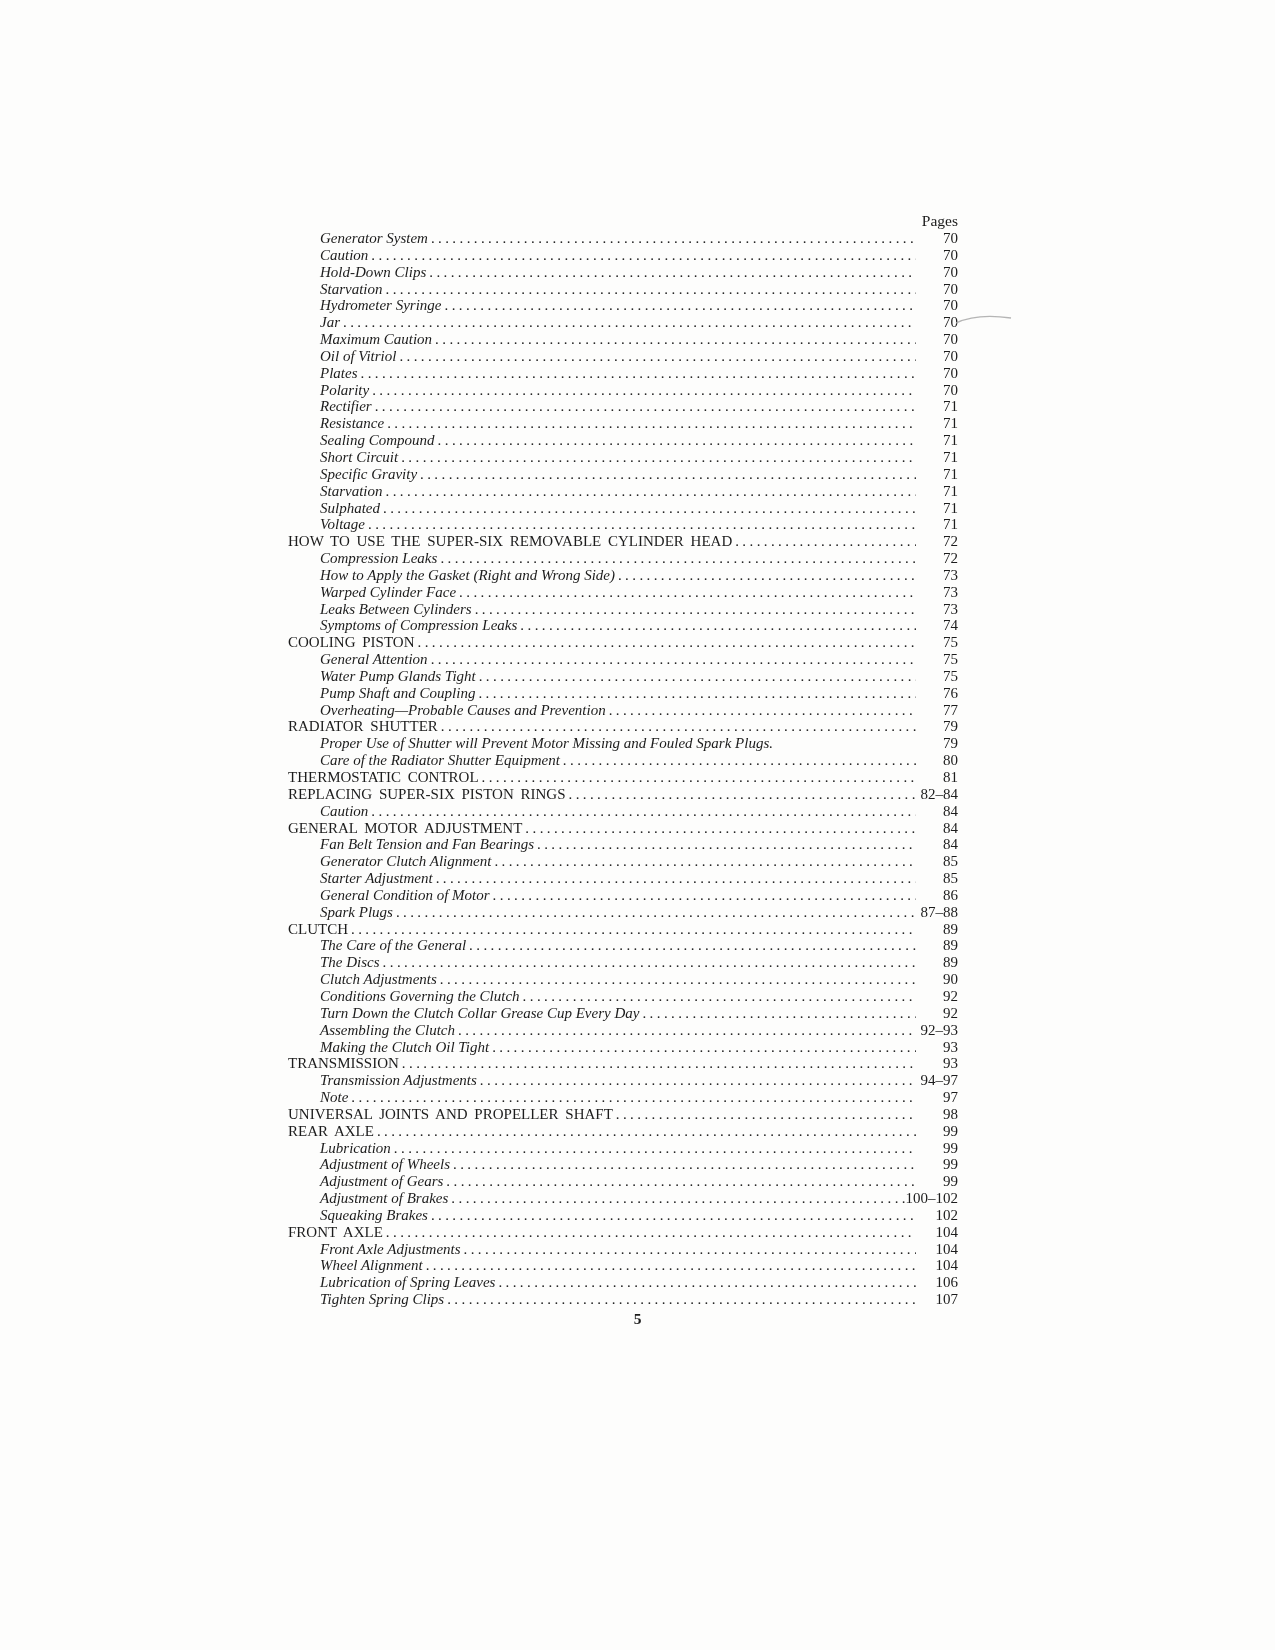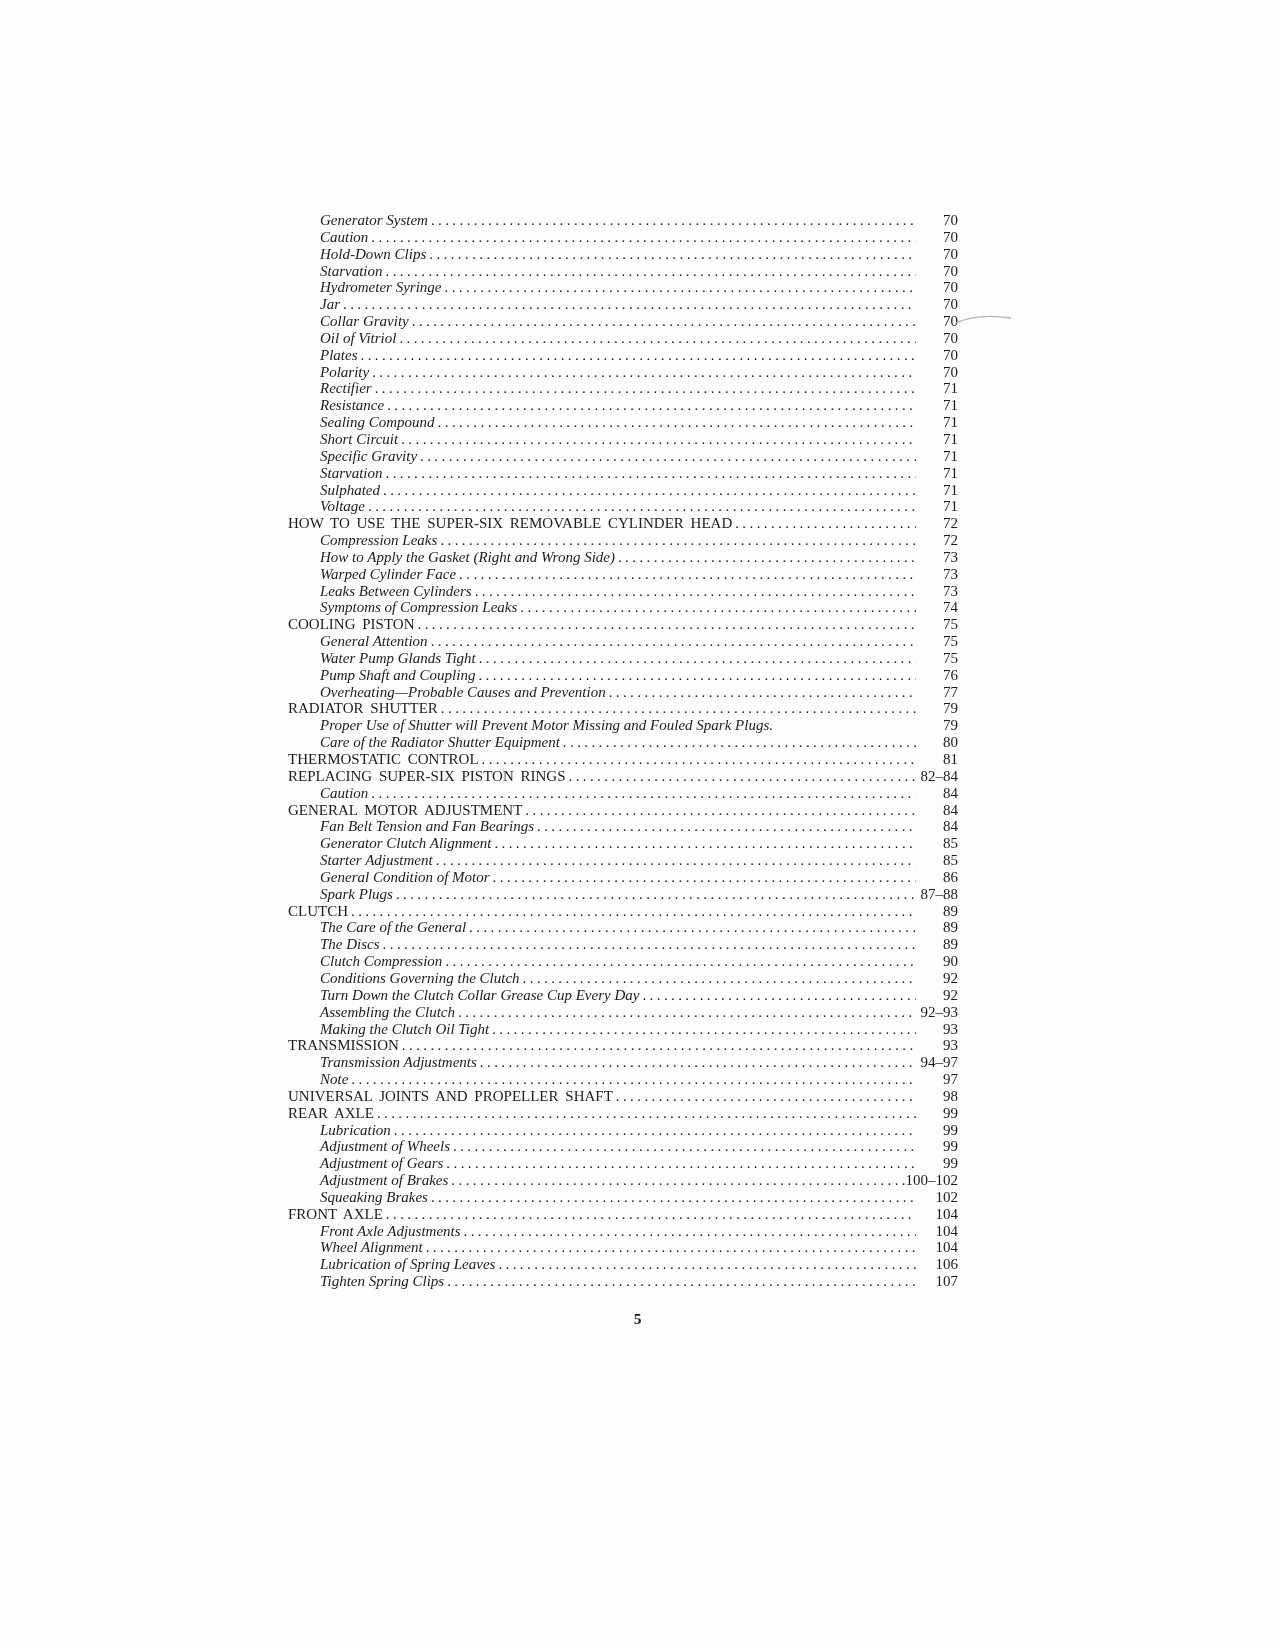--- a/index.html
+++ b/index.html
@@ -81,20 +81,21 @@
     left: 953px;
     top: 308px;
   }
 </style>
 </head>
 <body>
 
 <div class="sheet">
 
   <div class="toc">
+    <div class="pages-header">Pages</div>
     <div>
         <div class="row sub">
           <span class="title">Generator System</span>
           <span class="leader">................................................................................................................................................................</span>
           <span class="pagenum">70</span>
         </div>
         <div class="row sub">
           <span class="title">Caution</span>
           <span class="leader">................................................................................................................................................................</span>
           <span class="pagenum">70</span>
@@ -113,21 +114,21 @@
           <span class="title">Hydrometer Syringe</span>
           <span class="leader">................................................................................................................................................................</span>
           <span class="pagenum">70</span>
         </div>
         <div class="row sub">
           <span class="title">Jar</span>
           <span class="leader">................................................................................................................................................................</span>
           <span class="pagenum">70</span>
         </div>
         <div class="row sub">
-          <span class="title">Collar Gravity</span>
+          <span class="title">Maximum Caution</span>
           <span class="leader">................................................................................................................................................................</span>
           <span class="pagenum">70</span>
         </div>
         <div class="row sub">
           <span class="title">Oil of Vitriol</span>
           <span class="leader">................................................................................................................................................................</span>
           <span class="pagenum">70</span>
         </div>
         <div class="row sub">
           <span class="title">Plates</span>
@@ -303,21 +304,21 @@
           <span class="title">The Care of the General</span>
           <span class="leader">................................................................................................................................................................</span>
           <span class="pagenum">89</span>
         </div>
         <div class="row sub">
           <span class="title">The Discs</span>
           <span class="leader">................................................................................................................................................................</span>
           <span class="pagenum">89</span>
         </div>
         <div class="row sub">
-          <span class="title">Clutch Compression</span>
+          <span class="title">Clutch Adjustments</span>
           <span class="leader">................................................................................................................................................................</span>
           <span class="pagenum">90</span>
         </div>
         <div class="row sub">
           <span class="title">Conditions Governing the Clutch</span>
           <span class="leader">................................................................................................................................................................</span>
           <span class="pagenum">92</span>
         </div>
         <div class="row sub">
           <span class="title">Turn Down the Clutch Collar Grease Cup Every Day</span>

